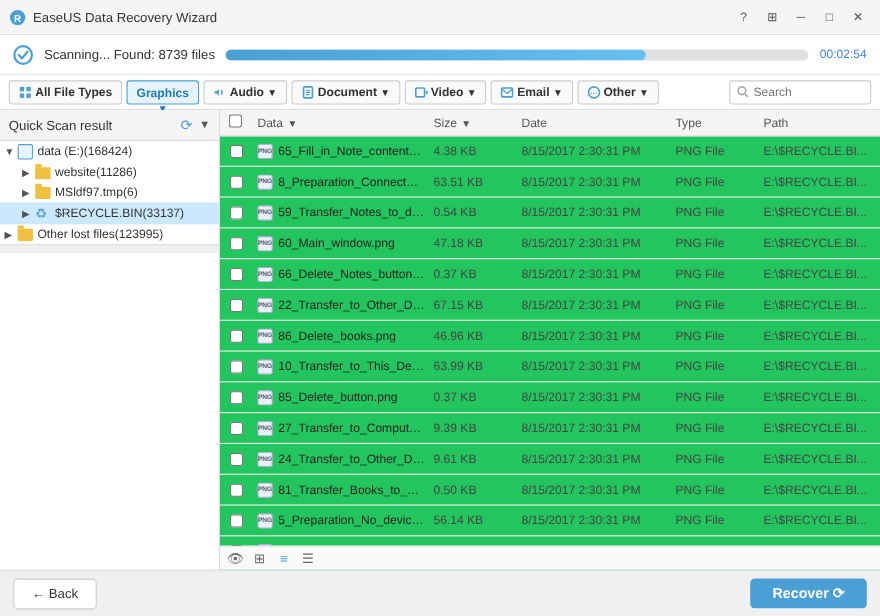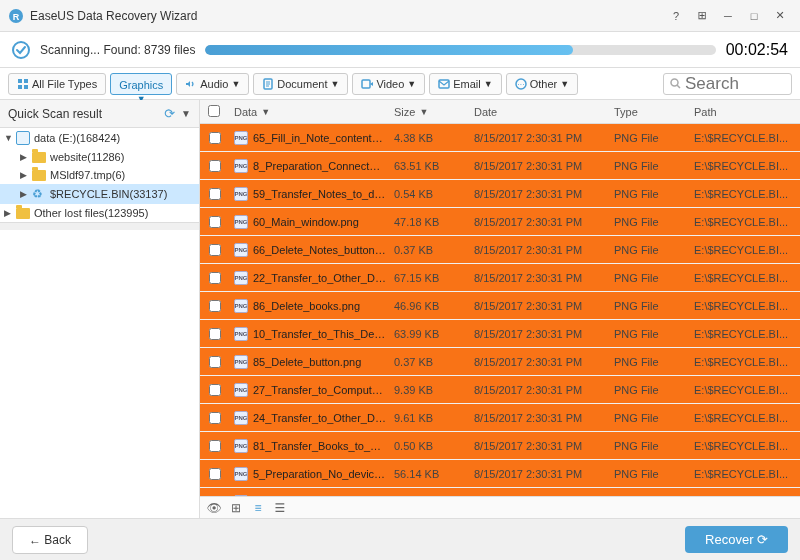--- a/index.html
+++ b/index.html
@@ -28,47 +28,47 @@
       border-bottom: 1px solid #ddd;
       height: 36px;
       display: flex;
       align-items: center;
       padding: 0 12px;
       gap: 10px;
     }
     .scan-text { font-size: 12px; color: #333; white-space: nowrap; }
     .progress-bar-wrap { flex: 1; height: 10px; background: #e0e0e0; border-radius: 5px; overflow: hidden; }
     .progress-bar-fill { height: 100%; background: linear-gradient(90deg, #4a9fd5, #67c0f0); width: 72%; border-radius: 5px; }
-    .scan-time { font-size: 16px; color: #000000; white-space: nowrap; }
+    .scan-time { font-size: 11px; color: #3b82f6; white-space: nowrap; }
 
     
     .filter-bar {
       background: #fff;
       border-bottom: 1px solid #ddd;
       height: 32px;
       display: flex;
       align-items: center;
       padding: 0 8px;
       gap: 4px;
     }
     .filter-btn {
-      display: flex; align-items: center; gap: 3px; padding: 2px 8px; border: 1px solid #ccc; border-radius: 3px; background: #fafafa; cursor: pointer; font-size: 11px; color: #333; height: 22px;
+      display: flex; align-items: center; gap: 3px; padding: 2px 8px; border: 1px solid #ccc; border-radius: 3px; background: #fafafa; cursor: pointer; font-size: 11px; color: #333; height: 22px; font-weight: bold;
     }
     .filter-btn.active { background: #e8f4fd; border-color: #4a9fd5; color: #1a7ab5; flex-direction: column; }
     .filter-btn svg { width: 12px; height: 12px; }
     .search-box {
       margin-left: auto; display: flex; align-items: center; border: 1px solid #ccc; border-radius: 3px; background: white; height: 22px; padding: 0 6px; gap: 4px;
     }
-    .search-input { border: none; outline: none; font-size: 17px; width: 100px; background: transparent; }
+    .search-input { border: none; outline: none; font-size: 11px; width: 100px; background: transparent; }
 
     
     .main-content {
       display: flex;
       height: calc(560px - 32px - 36px - 32px - 42px);
-      background: #f97316;
+      background: #22c55e;
     }
 
     
     .sidebar {
       width: 200px;
       border-right: 1px solid #ddd;
       background: #fff;
       overflow-y: auto;
       overflow-x: hidden;
     }
@@ -118,21 +118,21 @@
       border-top: 1px solid #ddd;
       display: flex;
       align-items: center;
       padding: 0 12px;
       justify-content: space-between;
     }
     .back-btn {
       display: flex; align-items: center; gap: 5px; padding: 6px 16px; border: 1px solid #ccc; border-radius: 4px; background: white; cursor: pointer; font-size: 12px; color: #333;
     }
     .recover-btn {
-      display: flex; align-items: center; gap: 5px; padding: 6px 20px; border: none; border-radius: 4px; background: #4a9fd5; cursor: pointer; font-size: 13px; color: white; font-weight: 400;
+      display: flex; align-items: center; gap: 5px; padding: 6px 20px; border: none; border-radius: 4px; background: #4a9fd5; cursor: pointer; font-size: 13px; color: white; font-weight: 700;
     }
 
     
     .view-controls {
       display: flex; align-items: center; gap: 2px; padding: 2px 4px; border-top: 1px solid #ddd; background: #fafafa; height: 22px;
     }
     .view-btn { width: 20px; height: 18px; border: none; background: transparent; cursor: pointer; font-size: 12px; color: #666; display: flex; align-items: center; justify-content: center; }
     .view-btn.active { color: #4a9fd5; }
 
     

